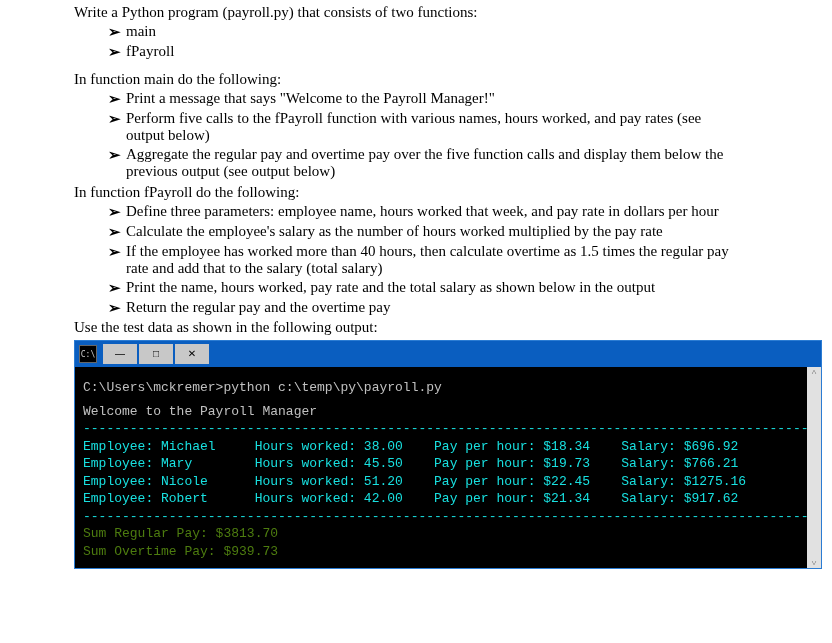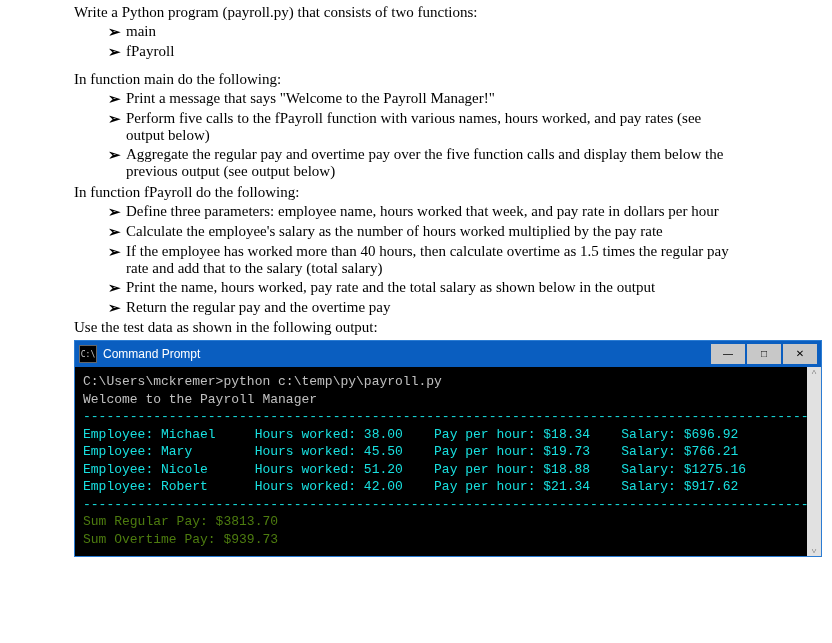--- a/index.html
+++ b/index.html
@@ -70,21 +70,21 @@
   .win-btn .glyph { line-height:1; }
   .term-body {
     background:#000;
     font-family: Consolas, "Courier New", monospace;
     font-size:13px;
     line-height:1.35;
     padding:6px 8px 8px 8px;
     min-height:170px;
     position:relative;
   }
-  .gray { color:#c0c0c0; }
+  .gray { color:#c0c0c0;margin-top:6px; }
   .cyan { color:#18e0e0; }
   .yellow { color:#4d7c0f; }
   .table-row { white-space:pre; }
   .scroll-hint {
     position:absolute;
     right:0; top:26px; bottom:0;
     width:14px;
     background:#e1e1e1;
     display:flex;
     flex-direction:column;
@@ -149,42 +149,41 @@
         <span class="arrow">➢</span>
         <span class="txt">Return the regular pay and the overtime pay</span>
       </div>
   </div>
 
   <div>Use the test data as shown in the following output:</div>
 
   <div class="term-wrap">
     <div class="term-titlebar">
       <div class="cmd-icon">C:\</div>
-      <div class="title-text">Command Prompt</div>
       <div class="win-btns">
         <div class="win-btn">
             <span class="glyph">—</span>
           </div>
         <div class="win-btn">
             <span class="glyph">□</span>
           </div>
         <div class="win-btn">
             <span class="glyph">✕</span>
           </div>
       </div>
     </div>
 
     <div class="term-body">
       <div class="gray">C:\Users\mckremer&gt;python c:\temp\py\payroll.py</div>
       <div class="gray">Welcome to the Payroll Manager</div>
       <div class="cyan table-row">----------------------------------------------------------------------------------------------</div>
       <div id="emp-rows">
           <div class="cyan table-row">Employee: Michael     Hours worked: 38.00    Pay per hour: $18.34    Salary: $696.92</div>
           <div class="cyan table-row">Employee: Mary        Hours worked: 45.50    Pay per hour: $19.73    Salary: $766.21</div>
-          <div class="cyan table-row">Employee: Nicole      Hours worked: 51.20    Pay per hour: $18.88    Salary: $1275.16</div>
+          <div class="cyan table-row">Employee: Nicole      Hours worked: 51.20    Pay per hour: $22.45    Salary: $1275.16</div>
           <div class="cyan table-row">Employee: Robert      Hours worked: 42.00    Pay per hour: $21.34    Salary: $917.62</div>
         </div>
       <div class="cyan table-row">----------------------------------------------------------------------------------------------</div>
       <div class="yellow">Sum Regular Pay: $3813.70</div>
       <div class="yellow">Sum Overtime Pay: $939.73</div>
     </div>
 
     <div class="scroll-hint">
       <span>˄</span>
       <span>˅</span>

